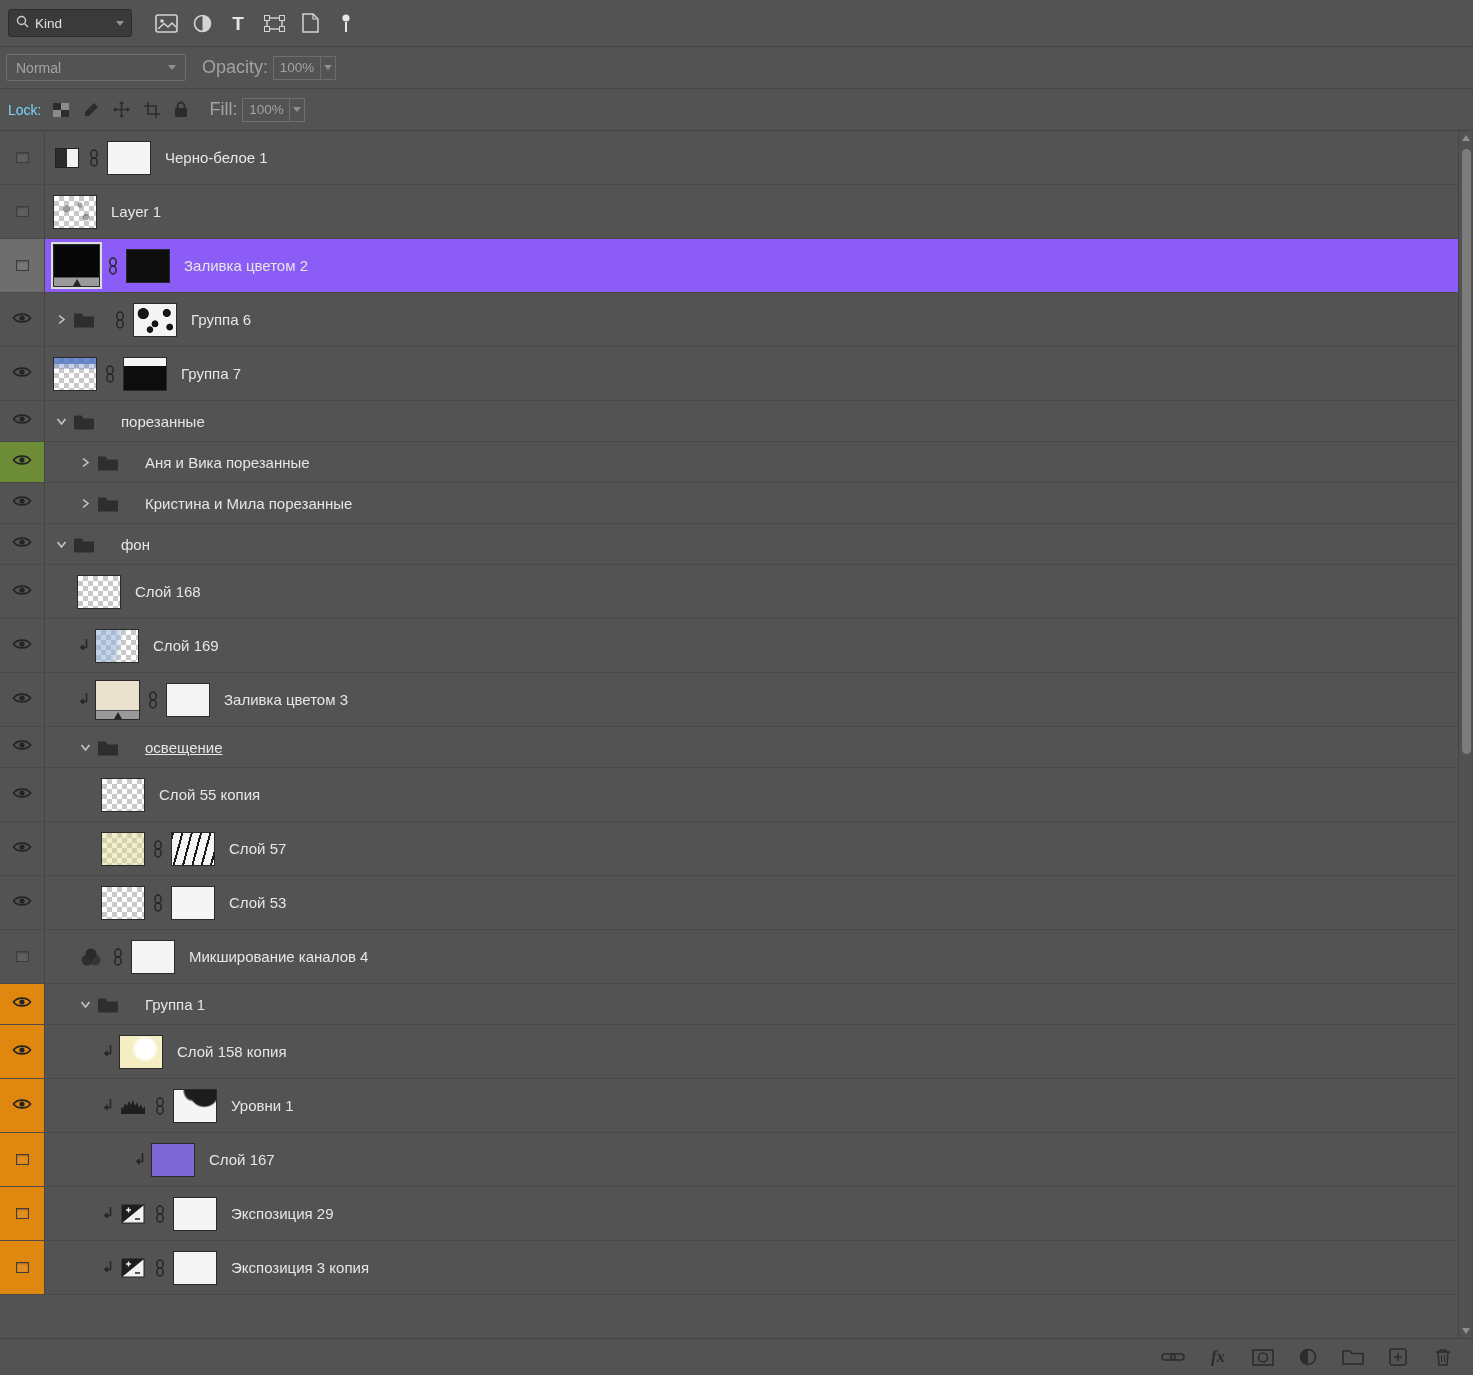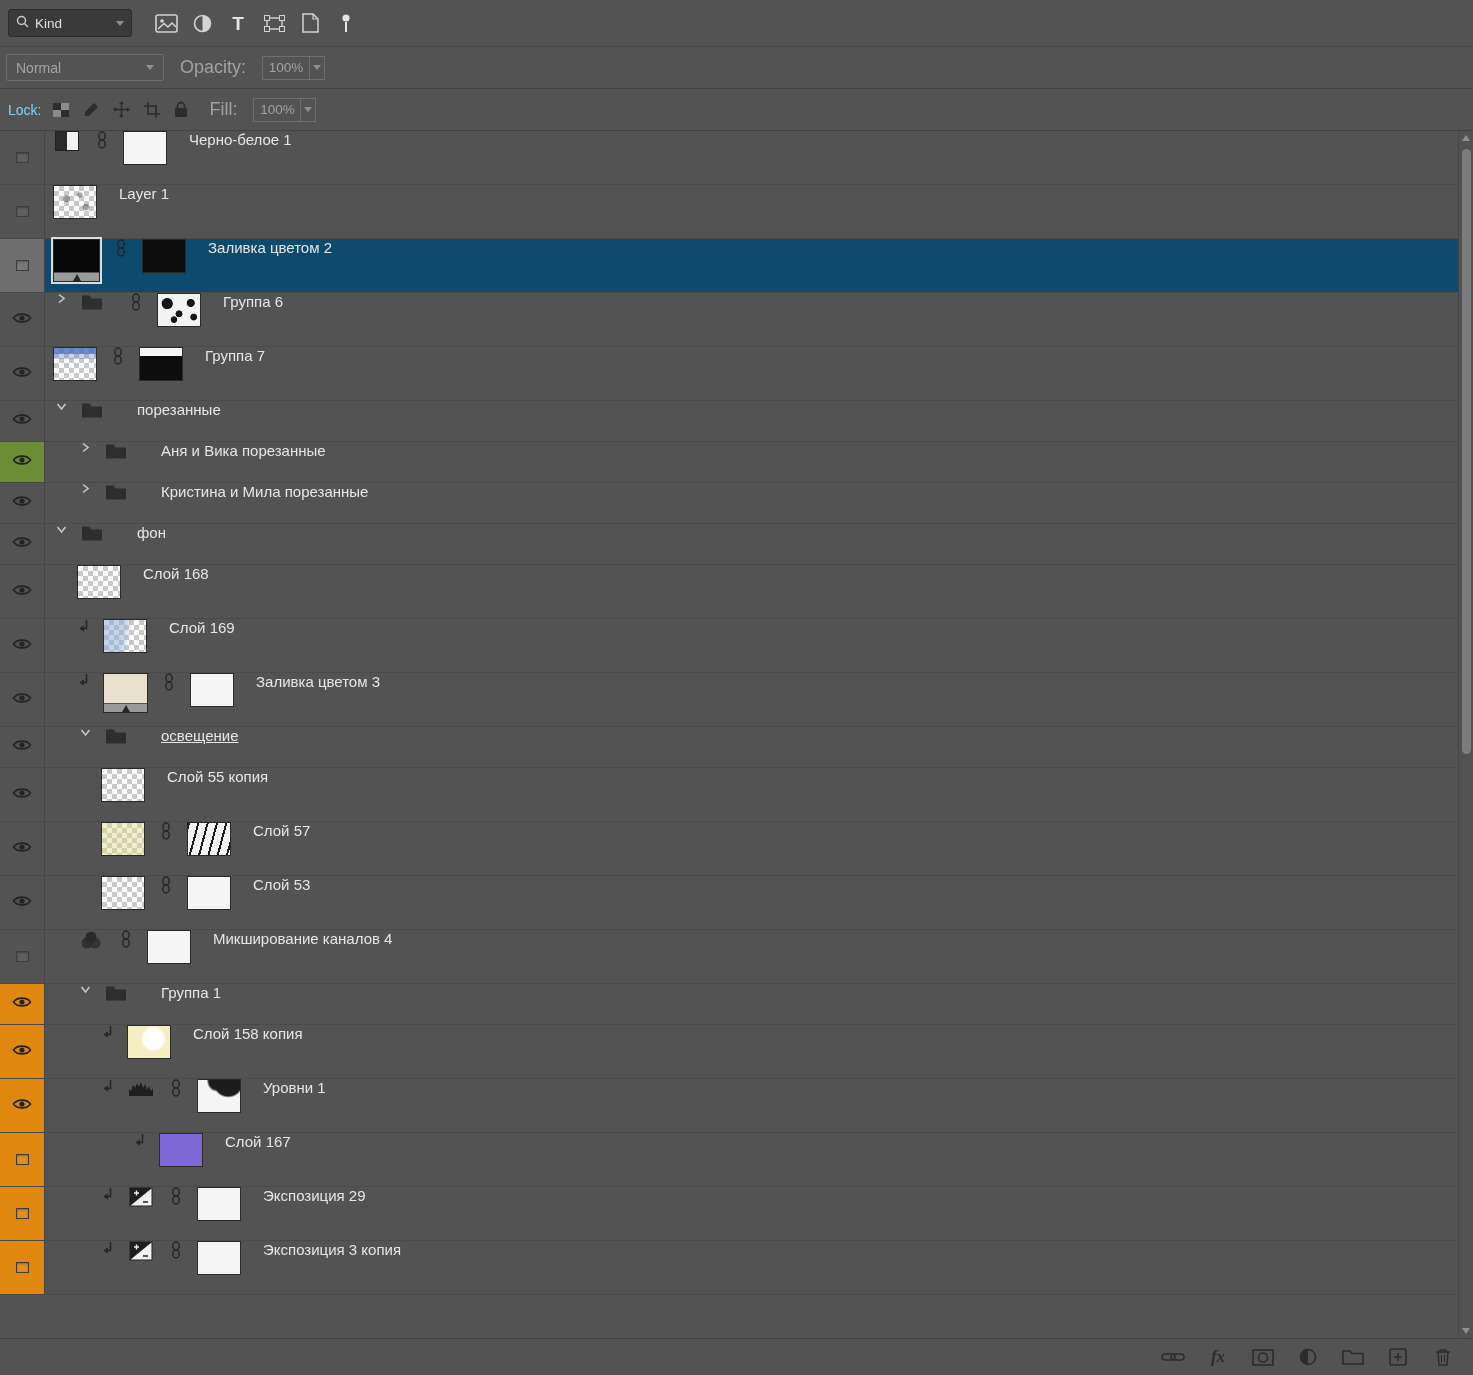--- a/index.html
+++ b/index.html
@@ -10,47 +10,47 @@
   
   .tb1 { height:47px; flex:0 0 47px; display:flex; align-items:center; padding:0 8px; border-bottom:1px solid #454545; }
   .kind-box { width:124px; height:28px; background:#3a3a3a; border:1px solid #2b2b2b; border-radius:3px;
               display:flex; align-items:center; padding:0 7px; gap:6px; }
   .kind-box .lbl { flex:1; font-size:13.5px; color:#e0e0e0; }
   .f-ico { width:24px; display:flex; justify-content:center; align-items:center; margin-left:12px; }
   .f-ico.first { margin-left:22px; }
   .t-glyph { font-size:19px; font-weight:bold; color:#e4e4e4; line-height:1; }
 
   .tb2 { height:42px; flex:0 0 42px; display:flex; align-items:center; padding:0 6px; border-bottom:1px solid #454545; }
-  .blend-box { width:158px; height:27px; border:1px solid #6e6e6e; border-radius:2px; display:flex; align-items:center;
+  .blend-box { width:180px; height:27px; border:1px solid #6e6e6e; border-radius:2px; display:flex; align-items:center;
                padding:0 9px; color:#a4a4a4; font-size:14px; }
   .blend-box .chevtri { margin-left:auto; }
   .dim { color:#a2a2a2; font-size:18px; }
-  .val-box { margin-left:16px; height:24px; border:1px solid #6e6e6e; display:flex; }
+  .val-box { margin-left:5px; height:24px; border:1px solid #6e6e6e; display:flex; }
   .val-num { width:46px; display:flex; align-items:center; justify-content:center; color:#a2a2a2; font-size:13.5px; }
   .val-chev { width:15px; border-left:1px solid #6e6e6e; display:flex; align-items:center; justify-content:center; }
   .chevtri { width:0; height:0; border-left:4px solid transparent; border-right:4px solid transparent; border-top:5px solid #8f8f8f; }
 
   .tb3 { height:42px; flex:0 0 42px; display:flex; align-items:center; padding:0 8px; border-bottom:1px solid #424242; }
   .lock-lbl { font-size:14px; color:#7dd3fc; }
   .lock-icons { display:flex; gap:14px; margin-left:12px; width:142px; align-items:center; }
   .lock-icons > span { display:flex; align-items:center; justify-content:center; }
   .fill-lbl { margin-left:14px; }
 
   
   .main { flex:1; position:relative; overflow:hidden; }
   .list { position:absolute; top:0; left:0; right:15px; bottom:0; overflow:hidden; }
   .row { display:flex; border-bottom:1px solid #4a4a4a; background:#535353; }
   .row.tall { height:54px; }
   .row.short { height:41px; }
-  .row.selected { background:#0c4a6e; }
+  .row.selected { background:#8b5cf6; }
   .eye { width:45px; flex:0 0 45px; border-right:1px solid #454545; display:flex; align-items:center; justify-content:center; }
   .eye.green { background:#6d8c36; }
   .eye.orange { background:#e0870f; }
   .row.selected .eye { background:#6e6e6e; }
-  .content { flex:1; display:flex; align-items:flex-start; min-width:0;gap:8px; }
+  .content { flex:1; display:flex; align-items:center; min-width:0; }
   .name { font-size:15px; color:#e6e6e6; margin-left:14px; white-space:nowrap; }
   .name.u { text-decoration:underline; }
   .hidden-box { width:13px; height:11px; border:1px solid #3d3d3d; background:rgba(255,255,255,.07);
                 display:inline-block; box-shadow:inset 0 1px 2px rgba(0,0,0,.3); }
   .chev { width:16px; display:flex; justify-content:center; margin-right:4px; }
   .fold { display:flex; margin-right:12px; }
   .clip { display:flex; margin-right:5px; }
   .lnk  { display:flex; margin:0 8px; }
   .aicon { width:28px; display:flex; justify-content:center; align-items:center; }
 

